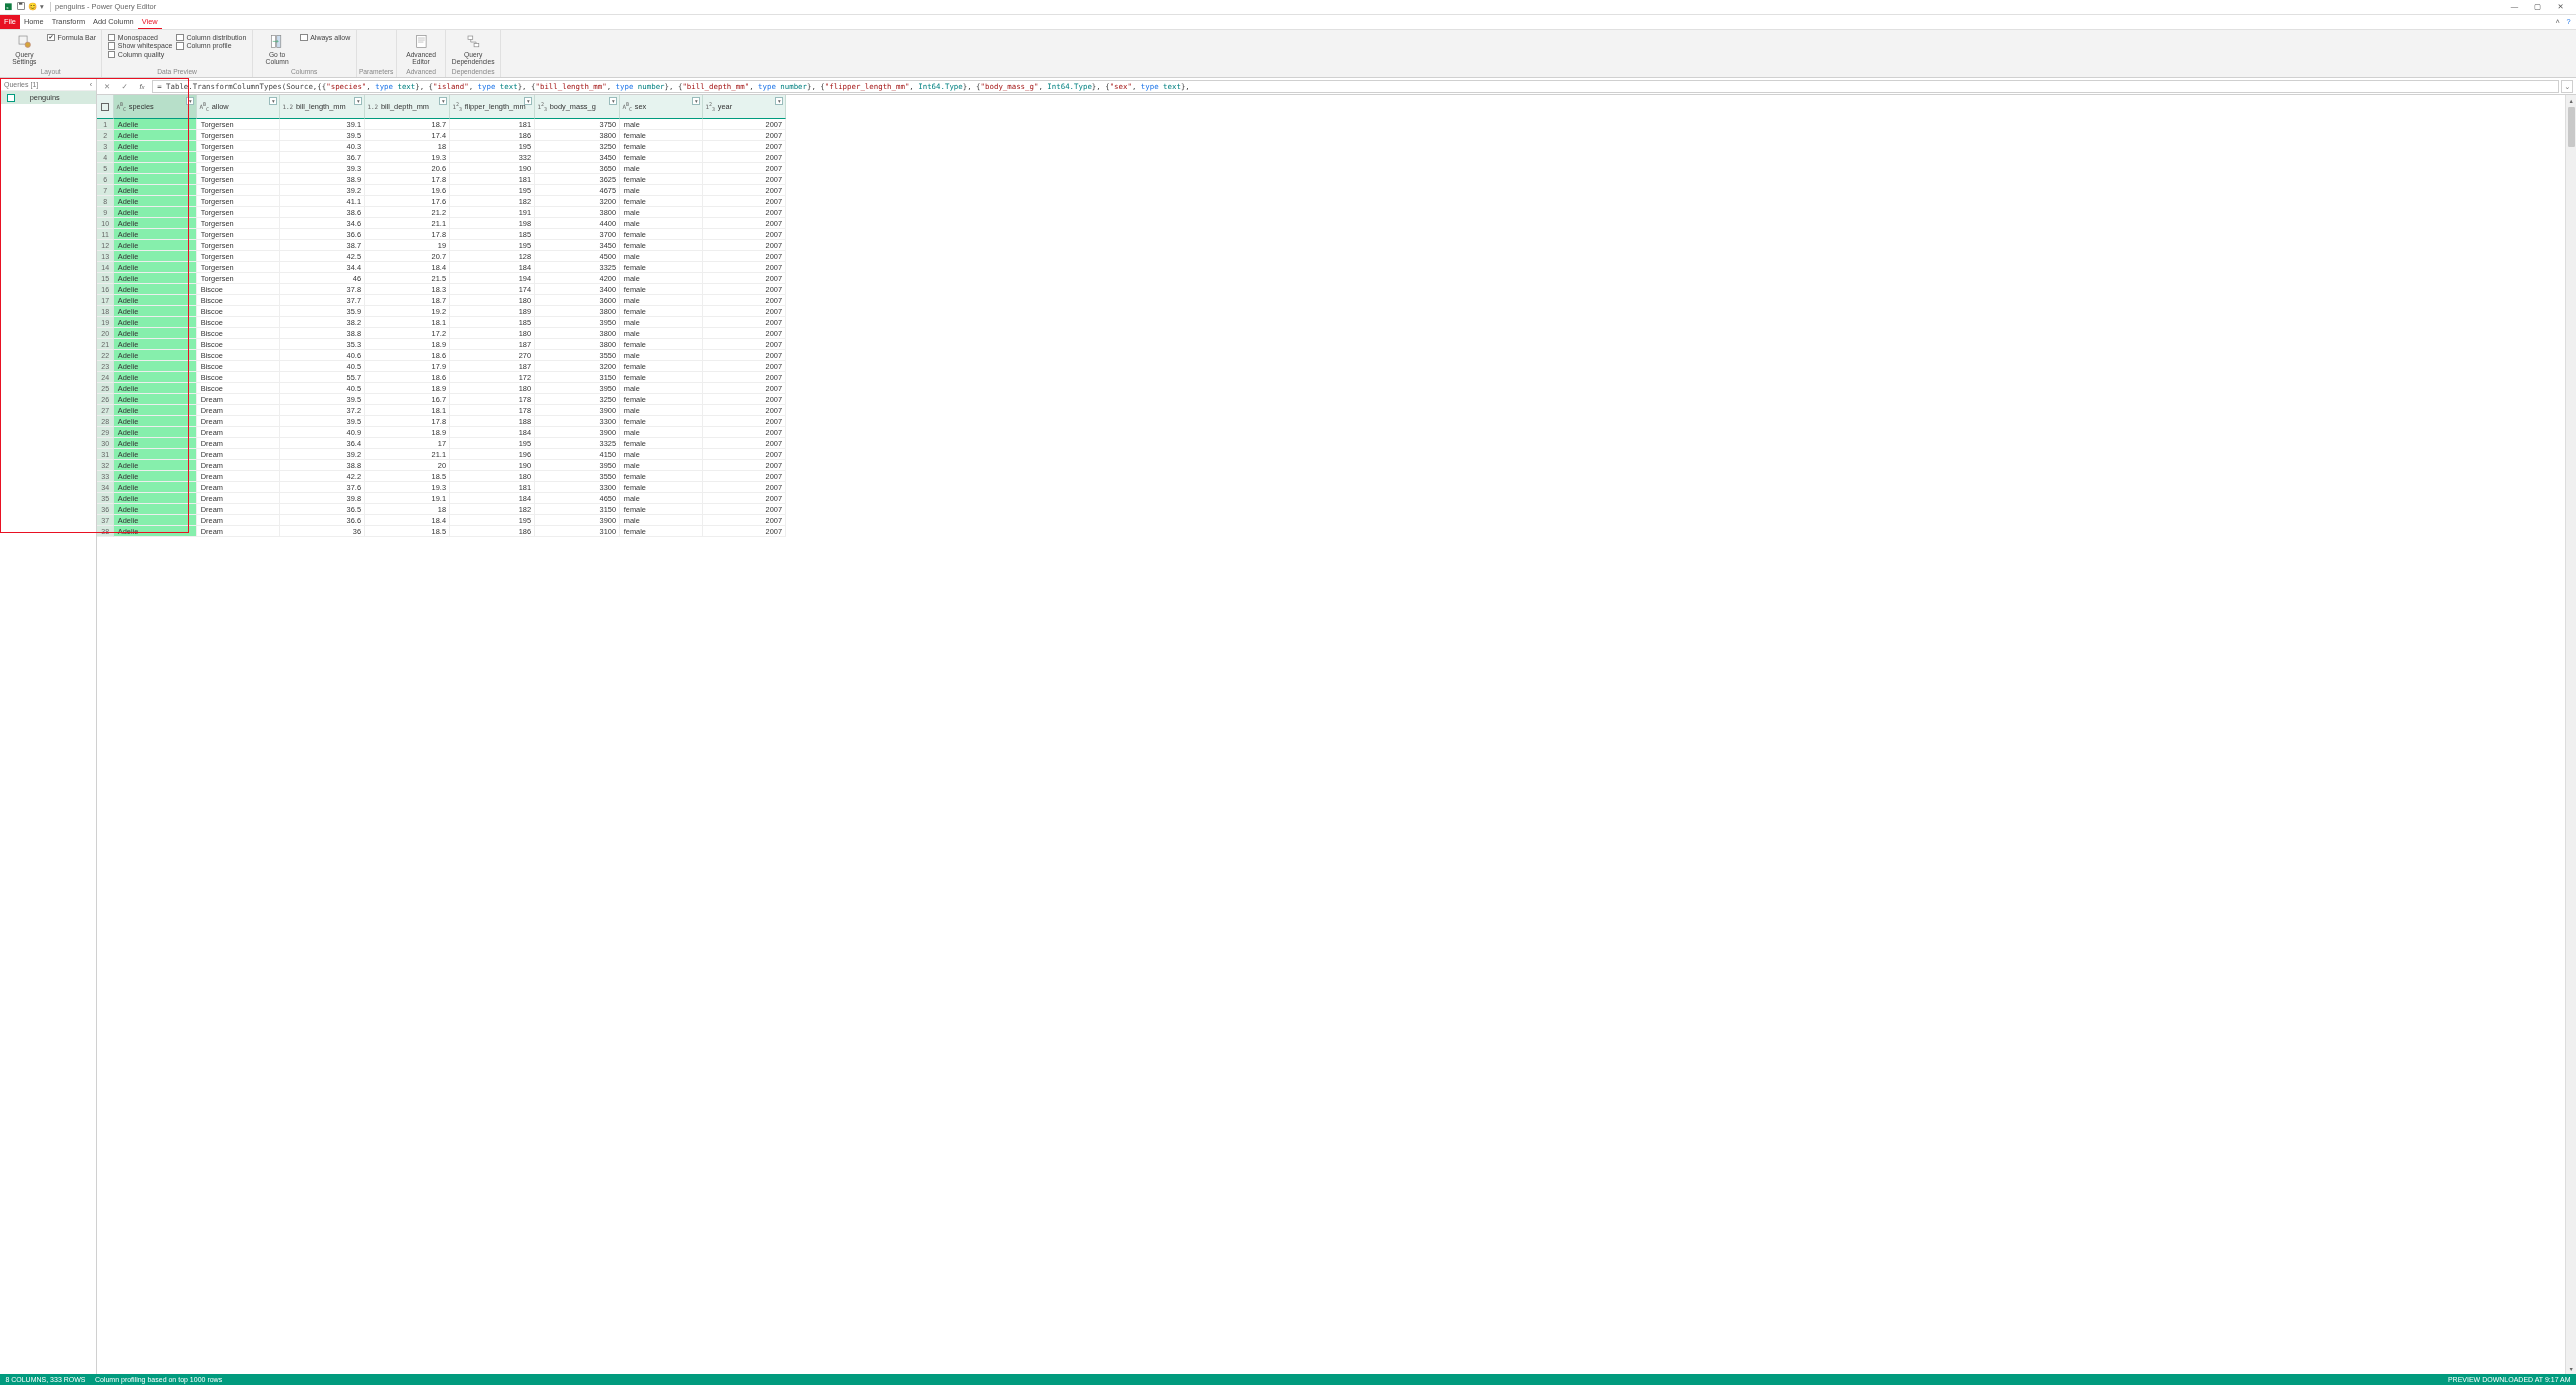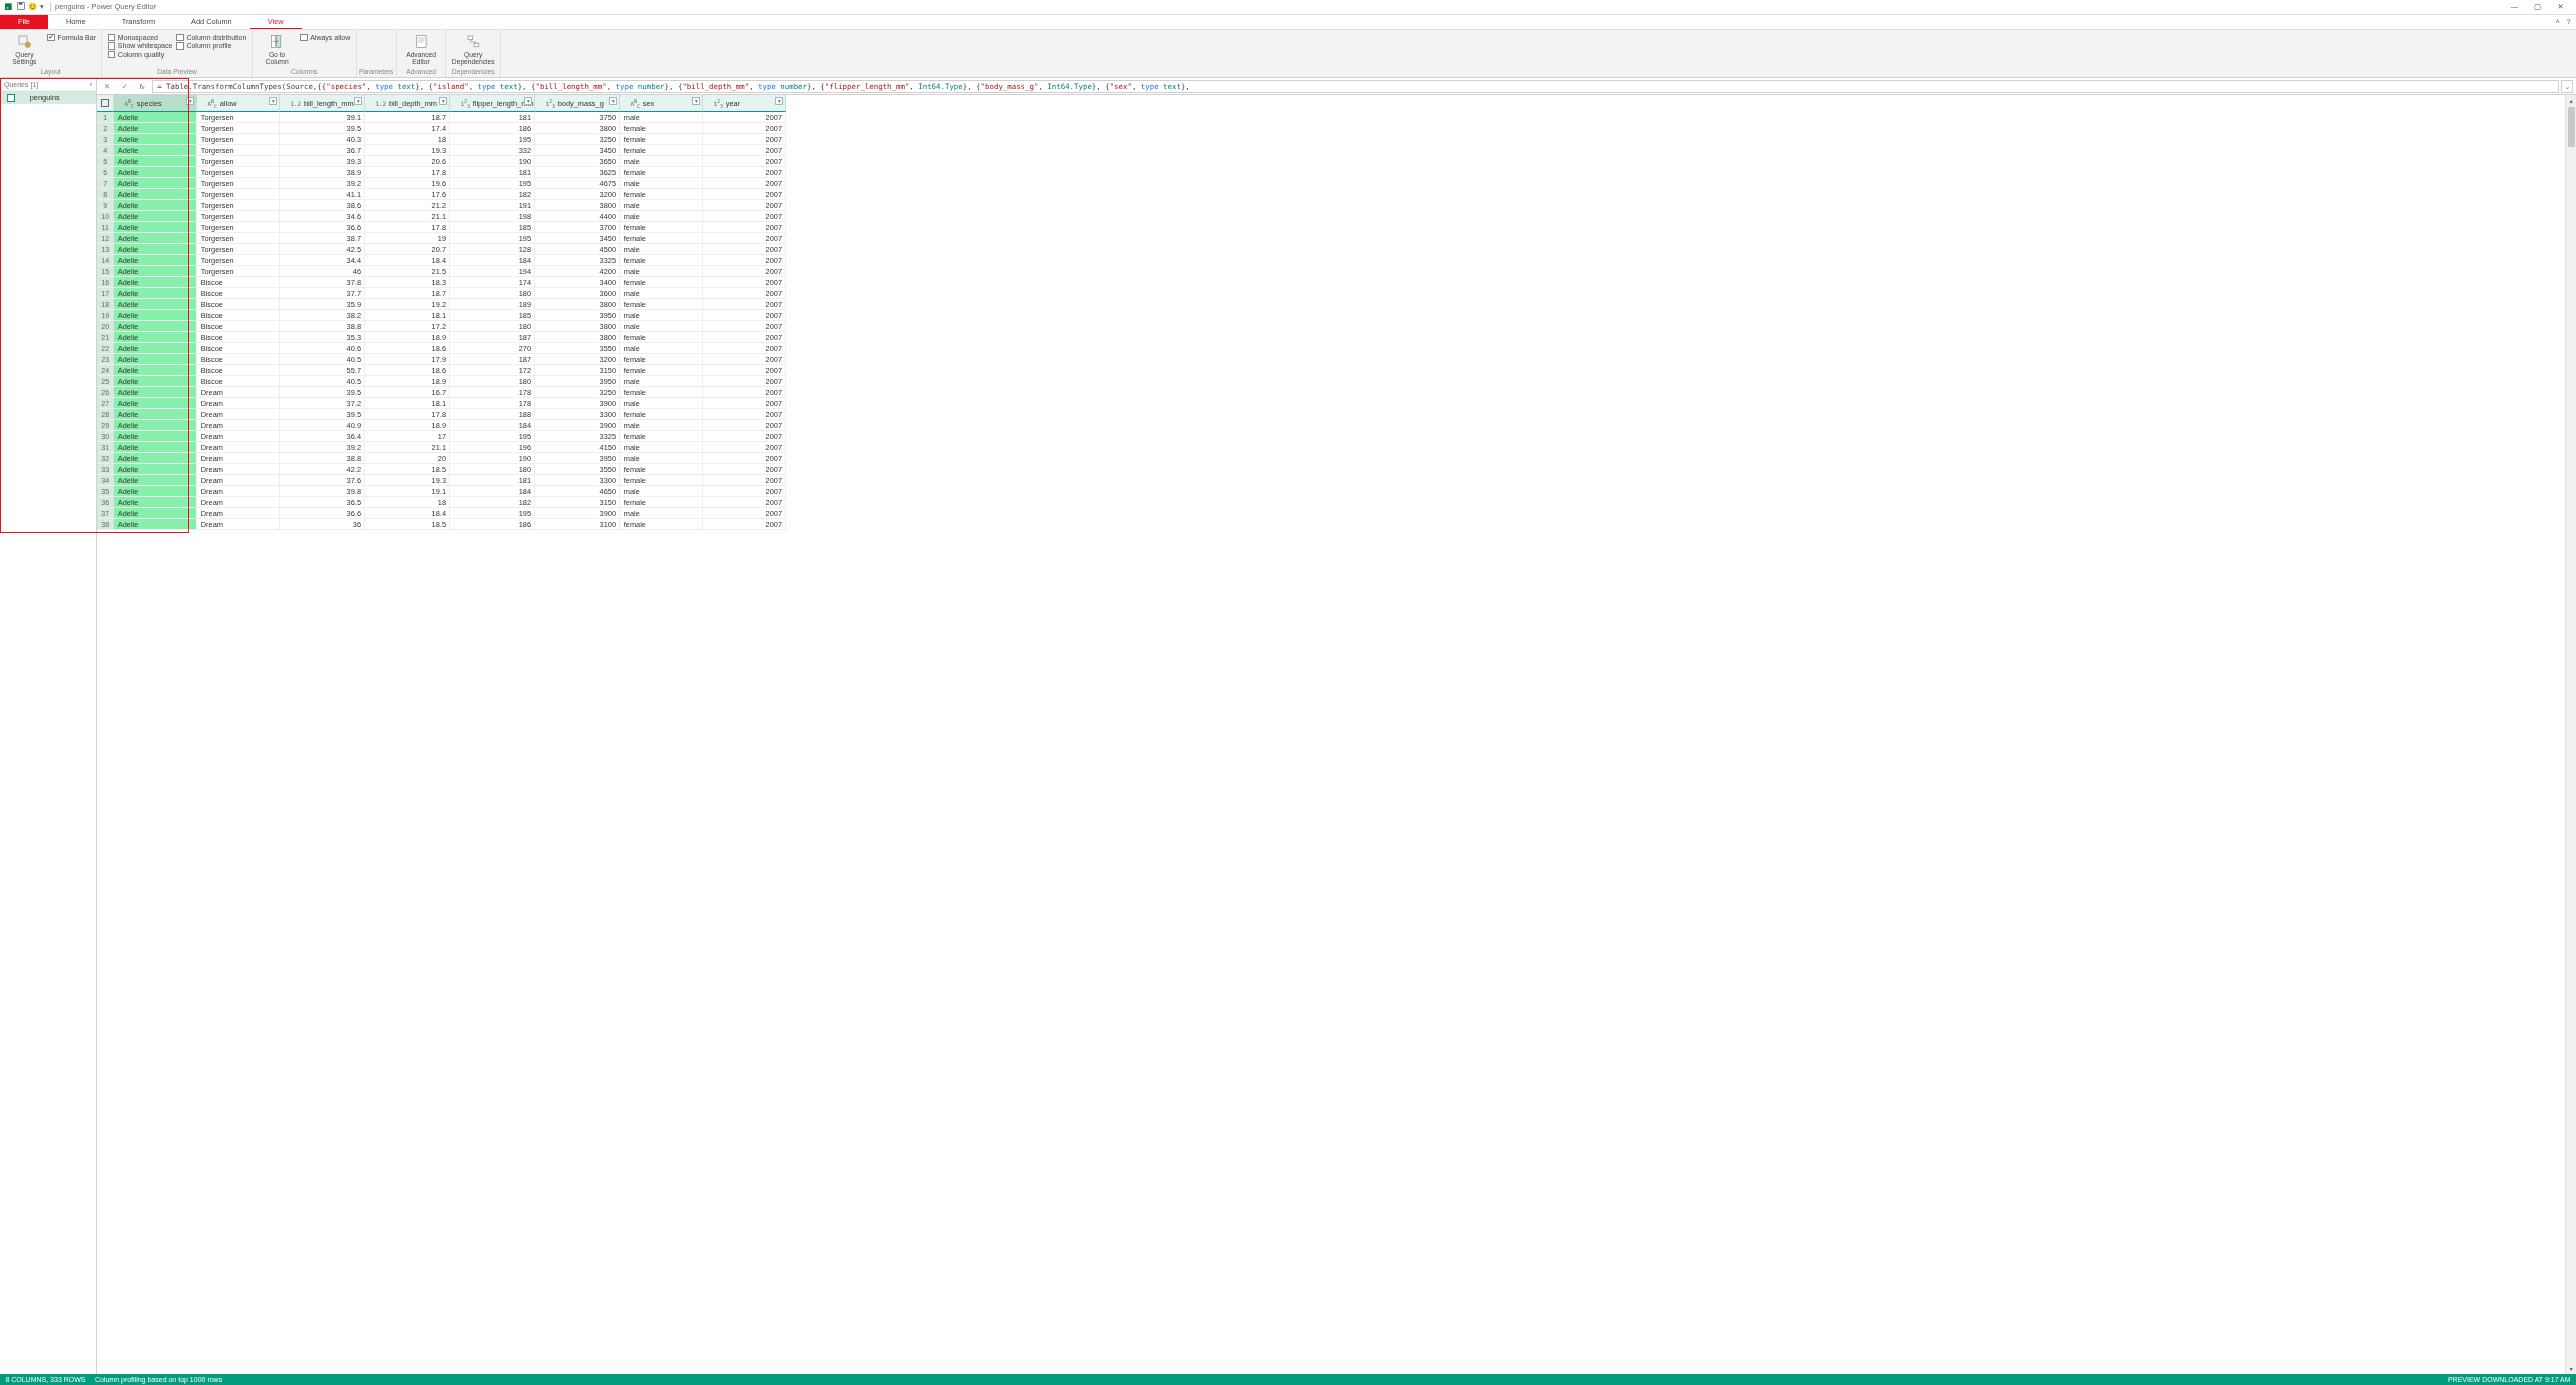--- a/index.html
+++ b/index.html
@@ -7,21 +7,21 @@
   .titlebar{height:14.8px;background:#fff;display:flex;align-items:center;padding:0 4px;border-bottom:0.7px solid #e0e0e0}
   .titlebar .app-icon{width:10.7px;height:10.7px;margin-right:2.7px;display:inline-flex;align-items:center;justify-content:center}
   .titlebar .save-icon{margin-right:2.7px}
   .titlebar .emoji{margin-right:2.7px}
   .titlebar .qat-chev{margin-right:2.7px;color:#666}
   .titlebar .divider{width:0.7px;height:9.4px;background:#ccc;margin:0 4px}
   .titlebar .title{color:#666}
   .titlebar .spacer{flex:1}
   .titlebar .winbtn{width:23px;height:14.8px;display:flex;align-items:center;justify-content:center;color:#555;font-family:Segoe UI Symbol,sans-serif}
   .ribbon-tabs{height:14.8px;display:flex;align-items:stretch;background:#fff;border-bottom:0.7px solid #e0e0e0;font-size:7.4px}
-  .ribbon-tabs .tab{padding:0 18px;display:flex;align-items:center;color:#444;border-bottom:1.3px solid transparent}
+  .ribbon-tabs .tab{padding:0 4px;display:flex;align-items:center;color:#444;border-bottom:1.3px solid transparent}
   .ribbon-tabs .tab.file{background:#e81123;color:#fff}
   .ribbon-tabs .tab.active{border-bottom-color:#e81123;color:#e81123}
   .ribbon-tabs .tab-right{margin-left:auto;display:flex;align-items:center;padding-right:5.4px;gap:6.7px;color:#666}
   .ribbon-body{height:48px;background:#f3f3f3;display:flex;border-bottom:0.7px solid #d0d0d0}
   .ribbon-group{border-right:0.7px solid #e0e0e0;display:flex;flex-direction:column;align-items:center;justify-content:space-between;padding:2.7px 5.4px 1.3px}
   .ribbon-group .grp-body{display:flex;align-items:flex-start;gap:4px;flex:1}
   .ribbon-group .grp-label{font-size:6.7px;color:#888;padding-top:1.3px}
   .bigbtn{display:flex;flex-direction:column;align-items:center;justify-content:flex-start;width:38px;text-align:center;color:#444;gap:1.3px;padding-top:1.3px}
   .bigbtn .bigicon{width:16px;height:16px;display:flex;align-items:center;justify-content:center;font-size:12px}
   .bigbtn .biglabel{font-size:6.7px;line-height:7.4px}
@@ -39,21 +39,21 @@
   .formula-row{height:17.4px;display:flex;align-items:center;border-bottom:0.7px solid #d0d0d0;padding:0 2.7px;gap:2.7px}
   .formula-row .fbtn{width:14.8px;height:13.4px;display:flex;align-items:center;justify-content:center;color:#888;border:0.7px solid transparent}
   .formula-row .fx{font-style:italic;color:#666}
   .formula-box{flex:1;height:13.4px;border:0.7px solid #cfcfcf;background:#fff;padding:1.3px 4px;font-family:Consolas,monospace;font-size:7.4px;white-space:nowrap;overflow:hidden;color:#444}
   .formula-box .kw{color:#1a73e8}
   .formula-box .str{color:#a31515}
   .formula-box .typ{color:#008080}
   .formula-drop{width:12px;height:13.4px;border:0.7px solid #cfcfcf;display:flex;align-items:center;justify-content:center;color:#666}
   .grid-wrap{flex:1;overflow:hidden;position:relative}
   .grid{display:grid;grid-template-columns:17.4px 83px 83px 85px 85px 85px 85px 83px 83px;font-size:7.4px}
-  .hcell{background:#e6f3ef;border-right:0.7px solid #c7dcd4;border-bottom:1.3px solid #019b7e;height:17px;display:flex;align-items:center;padding:0 10px;color:#333;position:relative}
+  .hcell{background:#e6f3ef;border-right:0.7px solid #c7dcd4;border-bottom:1.3px solid #019b7e;height:24px;display:flex;align-items:center;padding:0 2px;color:#333;position:relative}
   .hcell.selected{background:#b7dfc9}
   .hcell .typeicon{font-size:6px;color:#666;margin-right:2.7px;font-family:Consolas,monospace}
   .hcell .filter{position:absolute;right:2px;top:2px;width:8px;height:8px;border:0.7px solid #9bb;background:#fff;display:flex;align-items:center;justify-content:center;font-size:5.4px;color:#666}
   .corner{background:#e6f3ef;border-right:0.7px solid #c7dcd4;border-bottom:1.3px solid #019b7e;display:flex;align-items:center;justify-content:center}
   .corner .tbl{width:8px;height:8px;border:0.7px solid #666}
   .rnum{background:#f2f8f5;border-right:0.7px solid #d5e6dd;border-bottom:0.7px solid #eee;text-align:center;color:#666;height:11px;line-height:11px;font-size:7px}
   .rnum.sel{background:#d6eadf}
   .cell{border-right:0.7px solid #eee;border-bottom:0.7px solid #eee;height:11px;line-height:11px;padding:0 3.4px;color:#333;overflow:hidden;white-space:nowrap}
   .cell.sel{background:#86efac}
   .cell.num{text-align:right}

